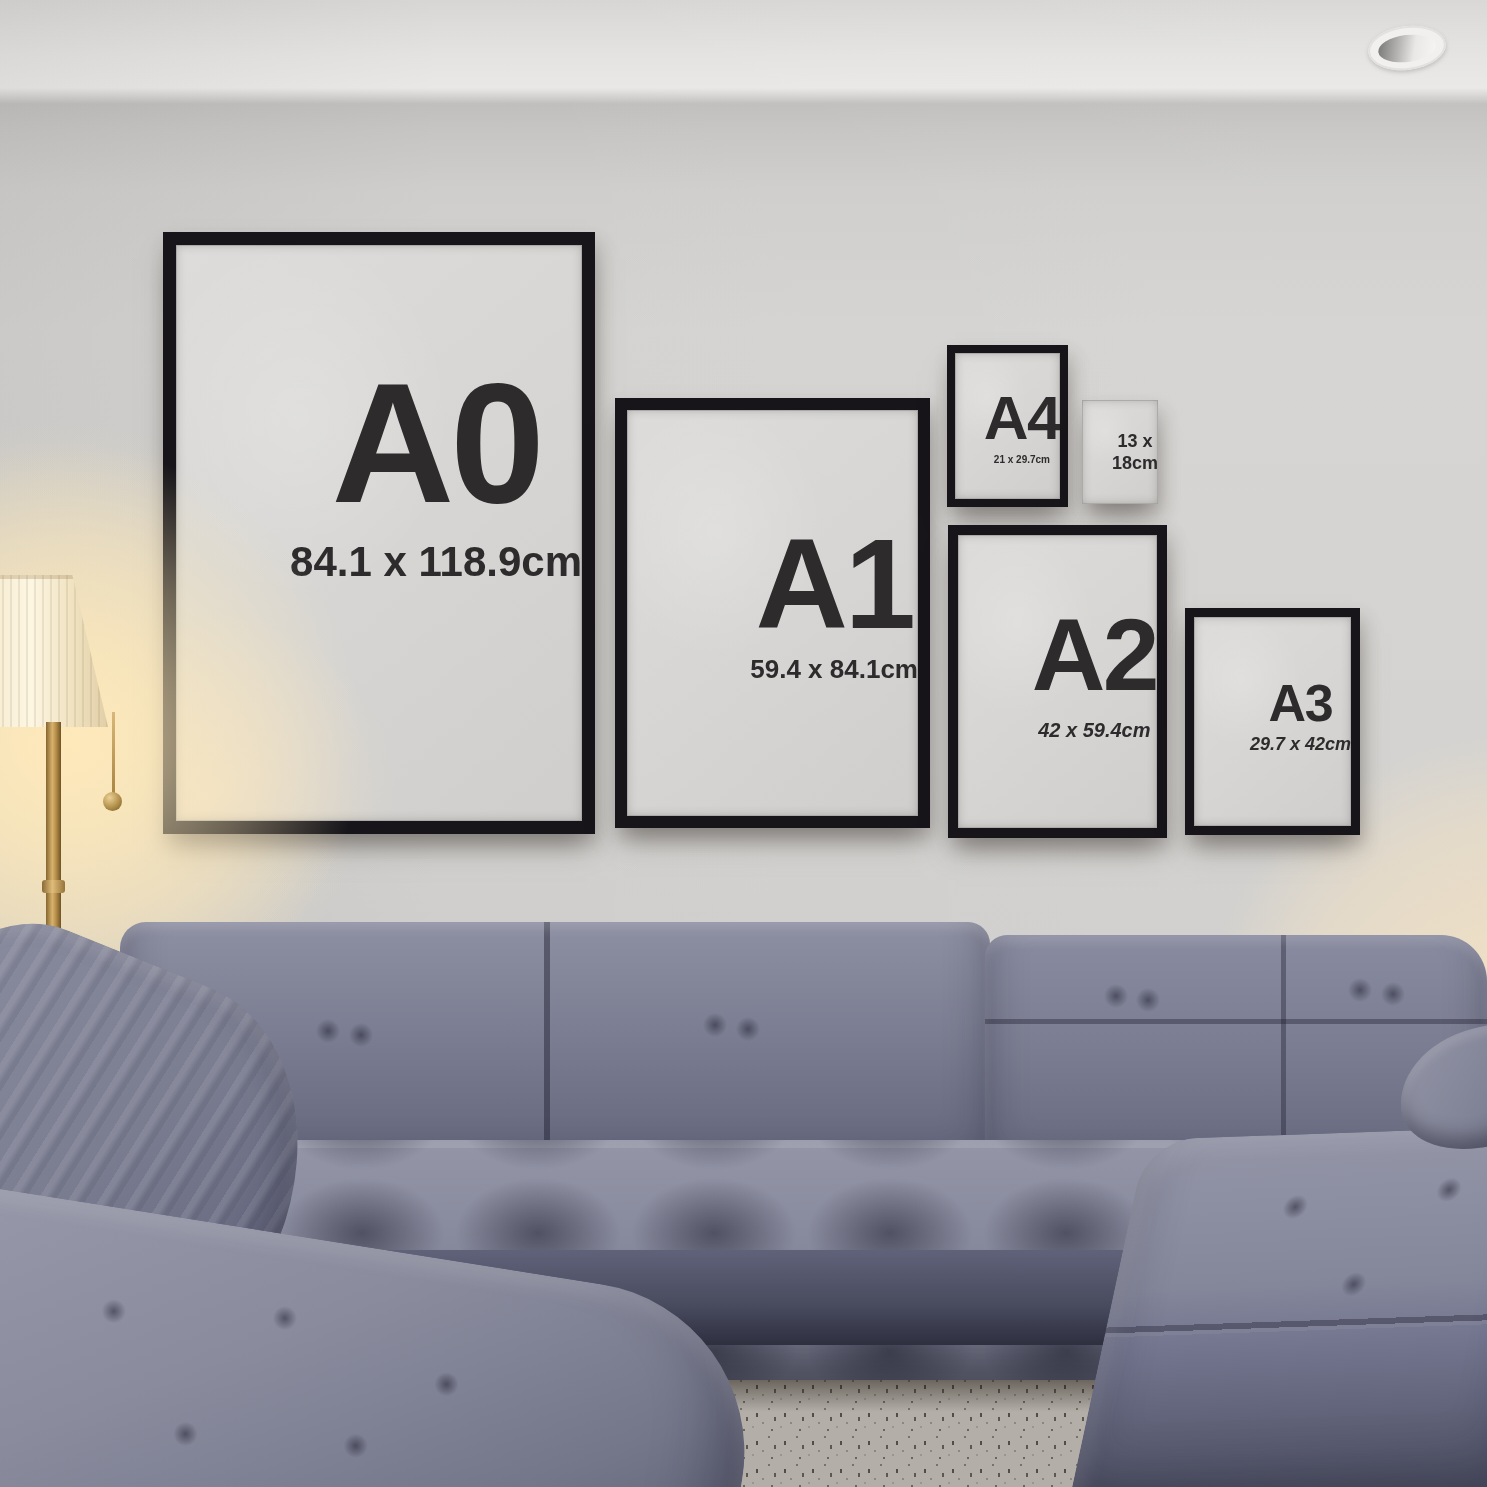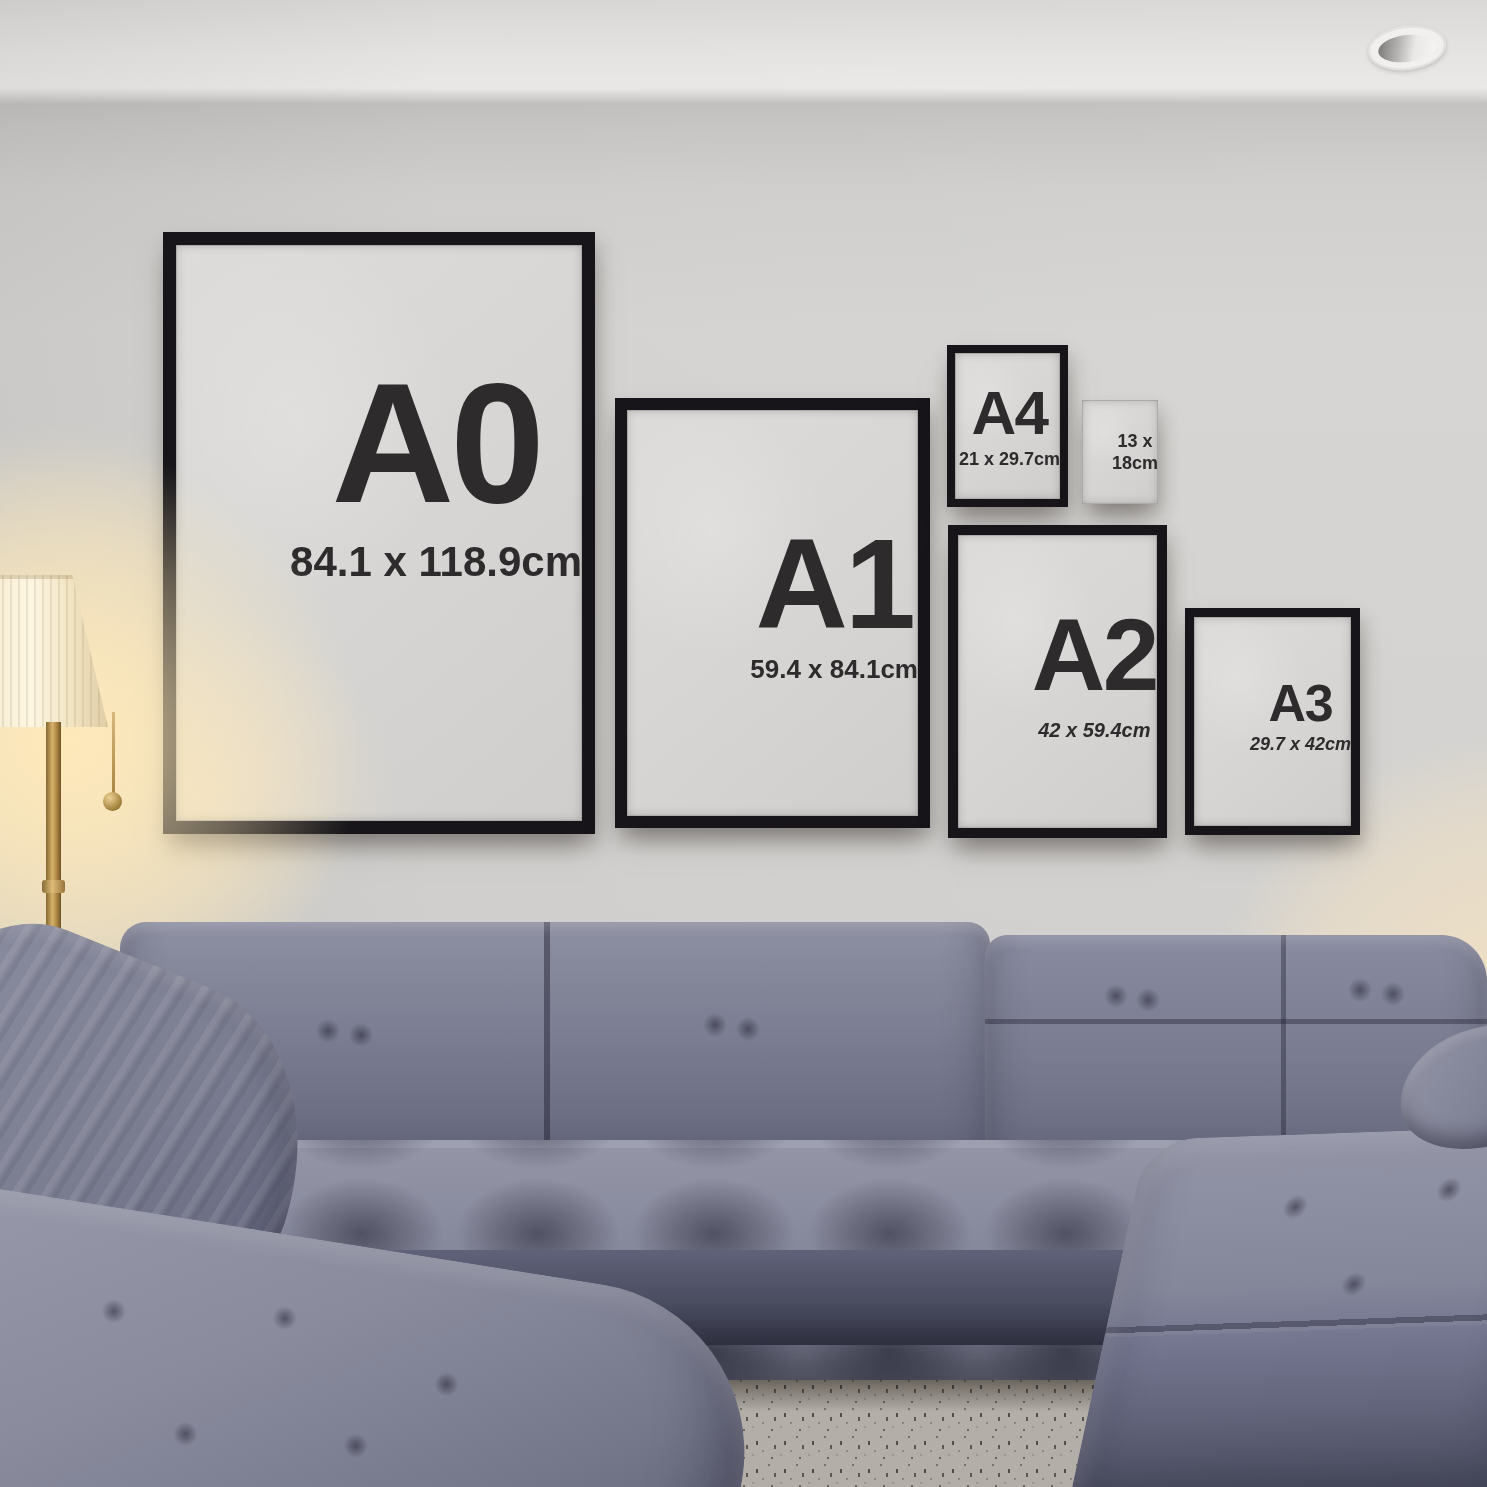--- a/index.html
+++ b/index.html
@@ -118,21 +118,21 @@
   .frame-a0 .size-dims{font-size:42px;margin-top:16px;}
 
   .frame-a1{left:615px;top:398px;width:315px;height:430px;padding:12px;}
   .frame-a1 .ptext{top:-2%;}
   .frame-a1 .size-label{font-size:128px;}
   .frame-a1 .size-dims{font-size:26px;margin-top:12px;}
 
   .frame-a4{left:947px;top:345px;width:121px;height:162px;padding:8px;}
   .frame-a4 .ptext{top:1%;}
   .frame-a4 .size-label{font-size:62px;}
-  .frame-a4 .size-dims{font-size:18px;margin-top:8px;}
+  .frame-a4 .size-dims{font-size:10px;margin-top:8px;}
 
   .frame-13x18{left:1082px;top:400px;width:76px;height:104px;}
   .frame-13x18 .size-label-line{font-size:18px;font-weight:700;line-height:1.25;}
 
   .frame-a2{left:948px;top:525px;width:219px;height:313px;padding:10px;}
   .frame-a2 .ptext{top:-2%;}
   .frame-a2 .size-label{font-size:102px;}
   .frame-a2 .size-dims{font-size:20px;margin-top:16px;font-style:italic;}
 
   .frame-a3{left:1185px;top:608px;width:175px;height:227px;padding:9px;}

